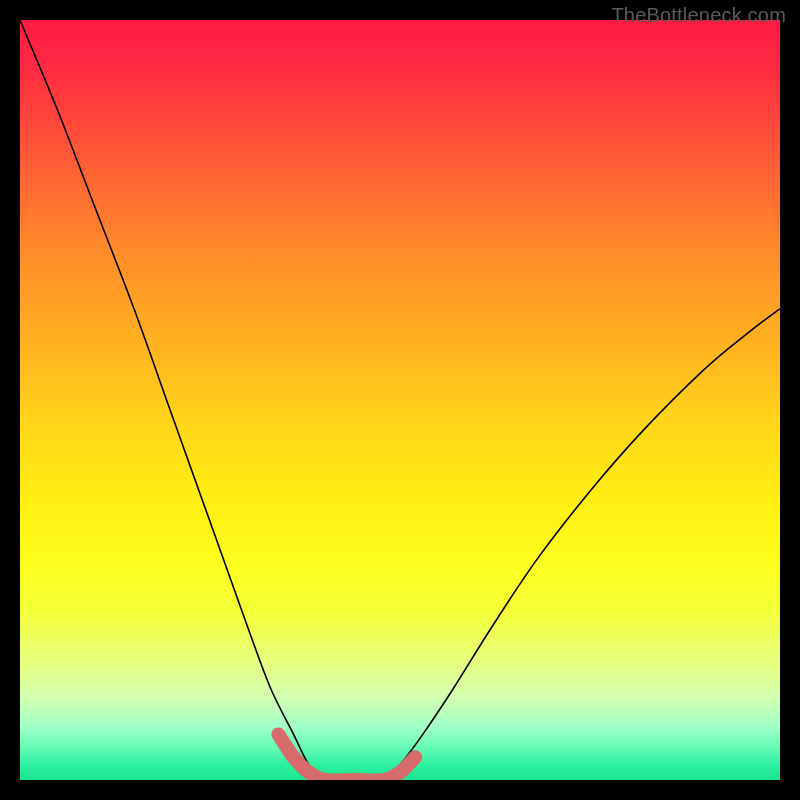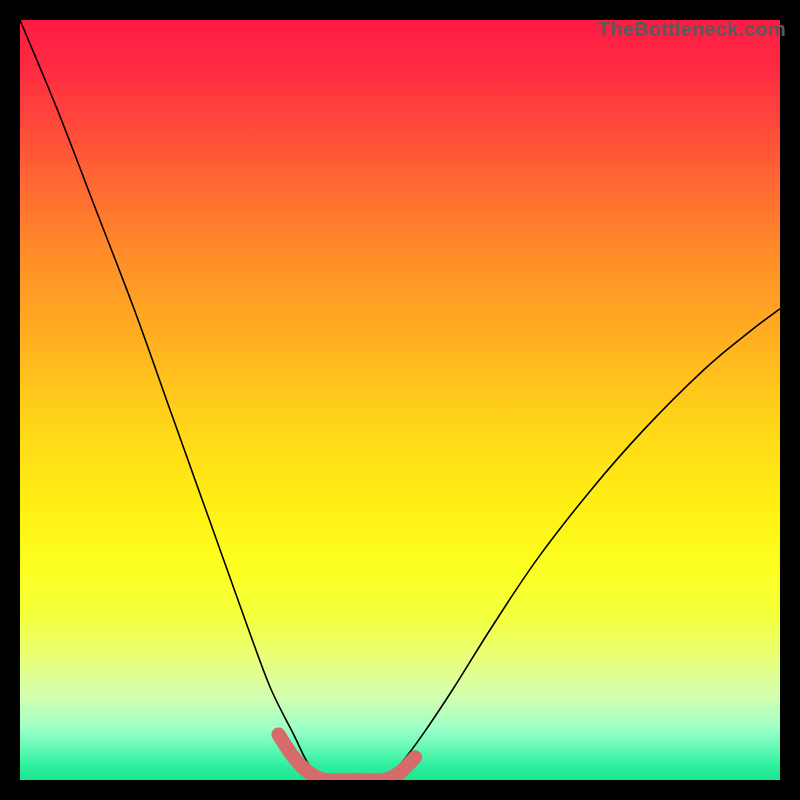--- a/index.html
+++ b/index.html
@@ -42,24 +42,23 @@
       #2ef0a0 98%,
       #1ae690 100%
     );
   }
   .watermark {
     position: absolute;
     top: 4px;
     right: 14px;
     color: #5a5a5a;
     font-size: 20px;
-    font-weight: 700;
+    font-weight: 400;
     letter-spacing: 0.2px;
     z-index: 5;
-    margin-top: 14px;
   }
   svg.curves {
     position: absolute;
     left: 0;
     top: 0;
     width: 760px;
     height: 760px;
   }
   svg.curves path.curve {
     fill: none;

